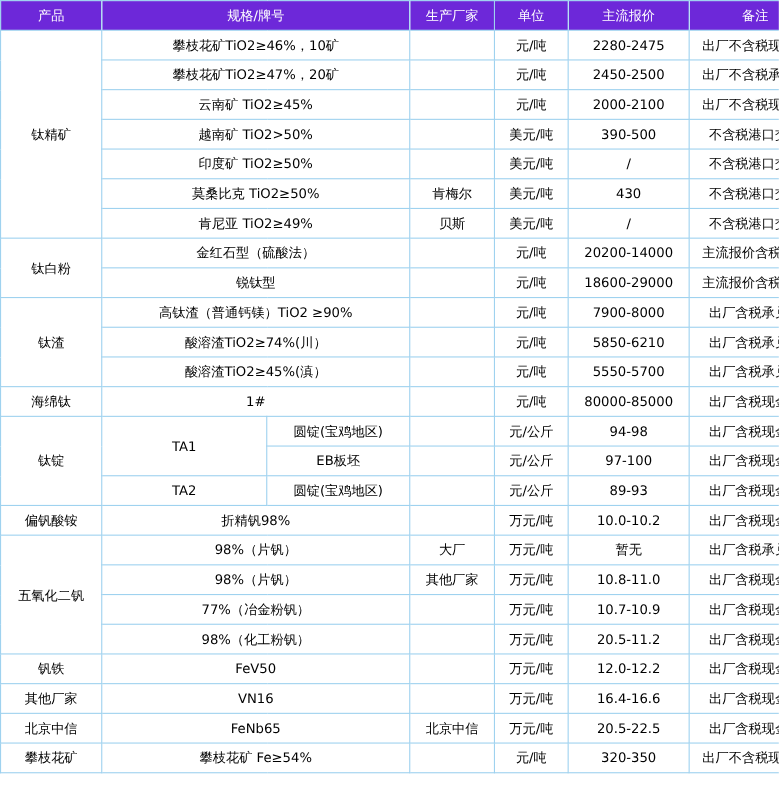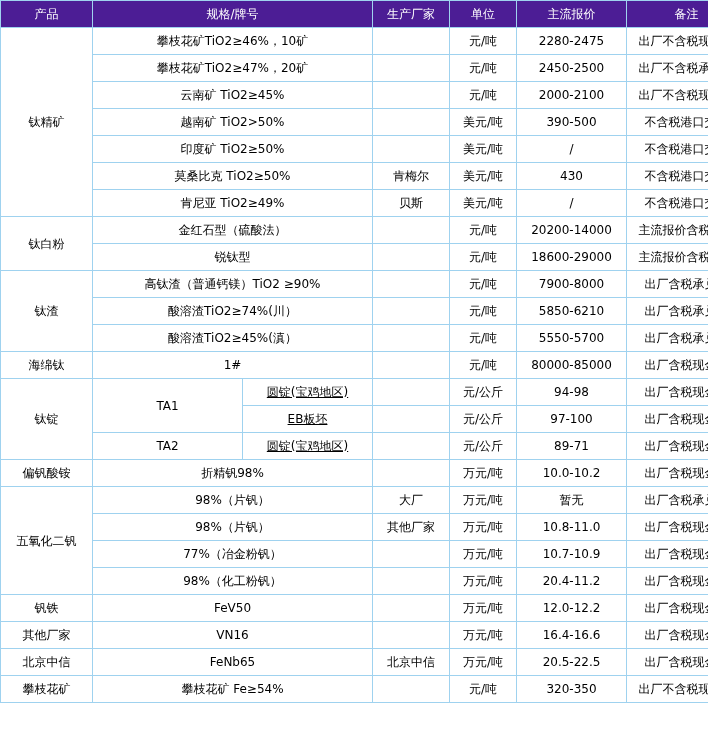--- a/index.html
+++ b/index.html
@@ -26,38 +26,37 @@
     height: 26px;
     line-height: 14px;
     font-size: 12px;
     font-weight: normal;
     text-align: center;
     vertical-align: middle;
     white-space: nowrap;
     overflow: hidden;
   }
   thead th {
-    background: #4c1d95;
+    background: #6d28d9;
     color: #ffffff;
     font-weight: bold;
     height: 28px;
     border: 1px solid #1ab0f0;
   }
   td.cat {
     font-weight: normal;
     text-align: center;
   }
   td.spec {
     text-align: left;
     padding-left: 6px;
   }
   td.subspec {
     text-align: left;
     padding-left: 6px;
-    text-decoration: underline;
   }
   .col-a { width: 92px; }
   .col-b { width: 150px; }
   .col-c { width: 130px; }
   .col-d { width: 77px; }
   .col-e { width: 67px; }
   .col-f { width: 110px; }
   .col-g { width: 120px; }
   .filler { height: 45px; border: none !important; }
 </style>
@@ -194,21 +193,21 @@
         <td></td>
         <td>元/公斤</td>
         <td>97-100</td>
         <td>出厂含税现金价</td>
       </tr>
       <tr>
         <td class="spec">TA2</td>
         <td class="subspec">圆锭(宝鸡地区)</td>
         <td></td>
         <td>元/公斤</td>
-        <td>89-71</td>
+        <td>89-93</td>
         <td>出厂含税现金价</td>
       </tr>
       <tr>
         <td class="cat">偏钒酸铵</td>
         <td class="spec" colspan="2">折精钒98%</td>
         <td></td>
         <td>万元/吨</td>
         <td>10.0-10.2</td>
         <td>出厂含税现金价</td>
       </tr>
@@ -231,21 +230,21 @@
         <td class="spec" colspan="2">77%（冶金粉钒）</td>
         <td></td>
         <td>万元/吨</td>
         <td>10.7-10.9</td>
         <td>出厂含税现金价</td>
       </tr>
       <tr>
         <td class="spec" colspan="2">98%（化工粉钒）</td>
         <td></td>
         <td>万元/吨</td>
-        <td>20.4-11.2</td>
+        <td>20.5-11.2</td>
         <td>出厂含税现金价</td>
       </tr>
       <tr>
         <td class="cat">钒铁</td>
         <td class="spec" colspan="2">FeV50</td>
         <td></td>
         <td>万元/吨</td>
         <td>12.0-12.2</td>
         <td>出厂含税现金价</td>
       </tr>

